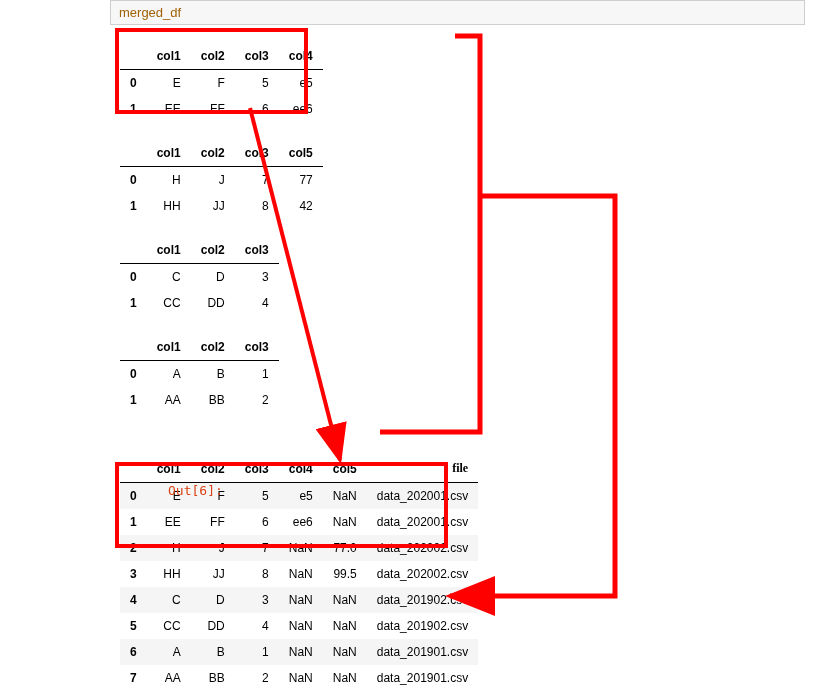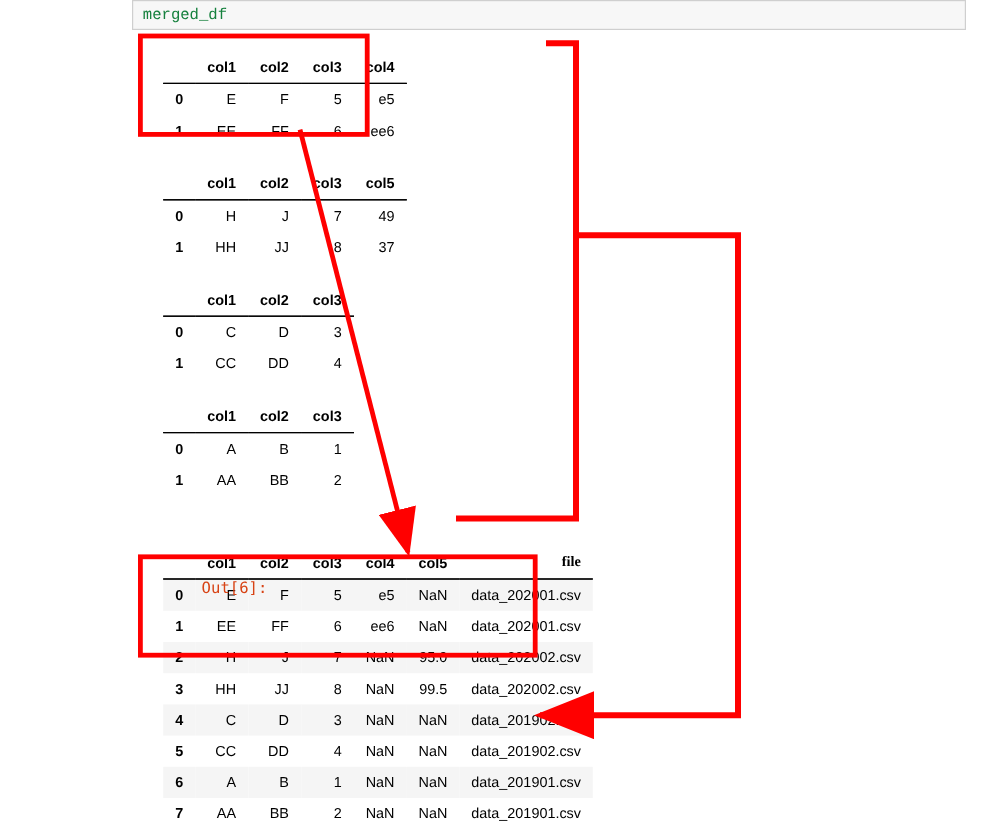--- a/index.html
+++ b/index.html
@@ -10,40 +10,40 @@
     color: #000;
     background: #fff;
     width: 836px;
     position: relative;
   }
   .code-cell {
     margin: 0 0 8px 110px;
     background: #f7f7f7;
     border: 1px solid #cfcfcf;
     padding: 4px 8px;
-    font-family: Liberation Mono, monospace;
+    font-family: Liberation Sans, sans-serif;
     font-size: 13px;
-    color: #15803d;
+    color: #a16207;
     width: 695px;
     box-sizing: border-box;
   }
   .out-prompt {
     position: absolute;
     left: 48px;
     font-family: Menlo, Consolas, "DejaVu Sans Mono", monospace;
     font-size: 13px;
     color: #d84315;
   }
   .tables {
     margin-left: 120px;
     position: relative;
   }
   table.df {
     border-collapse: collapse;
-    margin: 18px 0 6px 16px;
+    margin: 18px 0 6px 0;
     font-size: 12px;
   }
   table.df th, table.df td {
     padding: 6px 10px;
     text-align: right;
     border: none;
   }
   table.df thead th {
     font-weight: 700;
     border-bottom: 1px solid #000;
@@ -107,28 +107,28 @@
       <th>col3</th>
       <th>col5</th>
     </tr>
       </thead>
     <tbody>
         <tr>
           <th>0</th>
           <td>H</td>
           <td>J</td>
           <td>7</td>
-          <td>49</td>
+          <td>77</td>
         </tr>
         <tr>
           <th>1</th>
           <td>HH</td>
           <td>JJ</td>
           <td>8</td>
-          <td>37</td>
+          <td>42</td>
         </tr>
       </tbody>
   </table>
 
   <table class="df" id="t3a">
     <thead>
         <tr>
       <th></th>
       <th>col1</th>
       <th>col2</th>
@@ -212,21 +212,21 @@
           <td>ee6</td>
           <td>NaN</td>
           <td>data_202001.csv</td>
         </tr>
         <tr>
           <th>2</th>
           <td>H</td>
           <td>J</td>
           <td>7</td>
           <td>NaN</td>
-          <td>95.0</td>
+          <td>77.0</td>
           <td>data_202002.csv</td>
         </tr>
         <tr>
           <th>3</th>
           <td>HH</td>
           <td>JJ</td>
           <td>8</td>
           <td>NaN</td>
           <td>99.5</td>
           <td>data_202002.csv</td>

